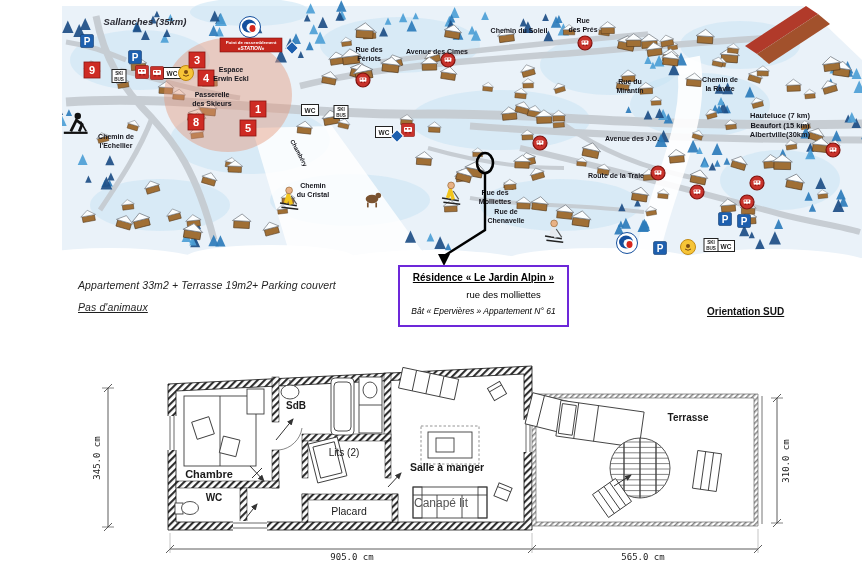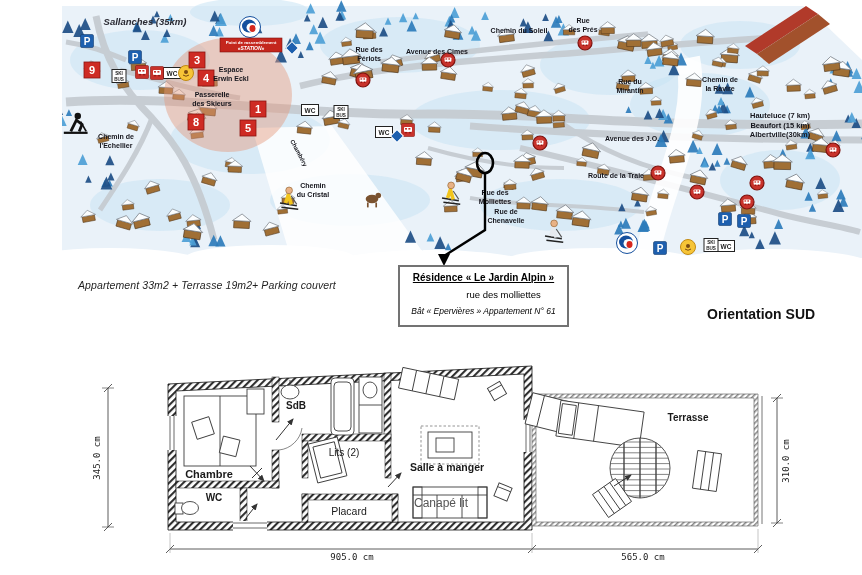--- a/index.html
+++ b/index.html
@@ -4,26 +4,26 @@
 <style>
   html,body{margin:0;padding:0;}
   body{width:862px;height:575px;position:relative;background:#fff;overflow:hidden;
        font-family:"Liberation Sans",sans-serif;}
   svg{position:absolute;left:0;}
   #mapsvg{top:0;}
   #plansvg{top:355px;}
   .notes{position:absolute;left:78px;top:279px;color:#1f1f1f;}
   .note-line{font-style:italic;font-size:10.5px;margin-bottom:10px;letter-spacing:.1px;white-space:nowrap;}
   .note-underline{text-decoration:underline;}
-  .addr{position:absolute;left:398px;top:265px;width:171px;height:62px;border:2px solid #737373;
+  .addr{position:absolute;left:398px;top:265px;width:171px;height:62px;border:2px solid #6d28d9;
         background:#fff;text-align:center;box-sizing:border-box;padding-top:5px;}
   .addr-title{font-size:10px;font-weight:700;text-decoration:underline;margin-bottom:6px;white-space:nowrap;}
   .addr-street{font-size:9.5px;margin-bottom:6px;padding-left:40px;}
   .addr-bld{font-size:8.5px;font-style:italic;white-space:nowrap;}
-  .orient{position:absolute;left:707px;top:306px;font-size:14px;font-weight:700;color:#111;}
+  .orient{position:absolute;left:707px;top:306px;font-size:10px;font-weight:700;text-decoration:underline;color:#111;}
 </style>
 </head>
 <body>
 
 <svg id="mapsvg" width="862" height="268" viewBox="0 0 862 268">
   <rect x="62" y="6" width="800" height="252" fill="#eaf2f9"></rect>
   <g id="map-under">
       <ellipse cx="140" cy="60" rx="70" ry="30" fill="#c9e3f4" opacity="0.55"></ellipse>
       <ellipse cx="400" cy="45" rx="80" ry="28" fill="#c9e3f4" opacity="0.55"></ellipse>
       <ellipse cx="610" cy="65" rx="70" ry="30" fill="#c9e3f4" opacity="0.55"></ellipse>
@@ -1038,20 +1038,21 @@
     </g>
   <g>
     <ellipse cx="485" cy="163" rx="8" ry="10" fill="none" stroke="#000" stroke-width="2.6"></ellipse>
     <path d="M485,173 L485,230 L444,256" stroke="#000" stroke-width="2.4" fill="none"></path>
     <polygon points="438,254 450,254 444,266" fill="#000"></polygon>
   </g>
 </svg>
 
 <div class="notes" id="notes">
     <div class="note-line">Appartement 33m2 + Terrasse 19m2+ Parking couvert</div>
+    <div class="note-line note-underline">Pas d'animaux</div>
   </div>
 
 <div class="addr">
   <div class="addr-title">Résidence « Le Jardin Alpin »</div>
   <div class="addr-street">rue des molliettes</div>
   <div class="addr-bld">Bât « Epervières »  Appartement N° 61</div>
 </div>
 
 <div class="orient">Orientation SUD</div>
 

